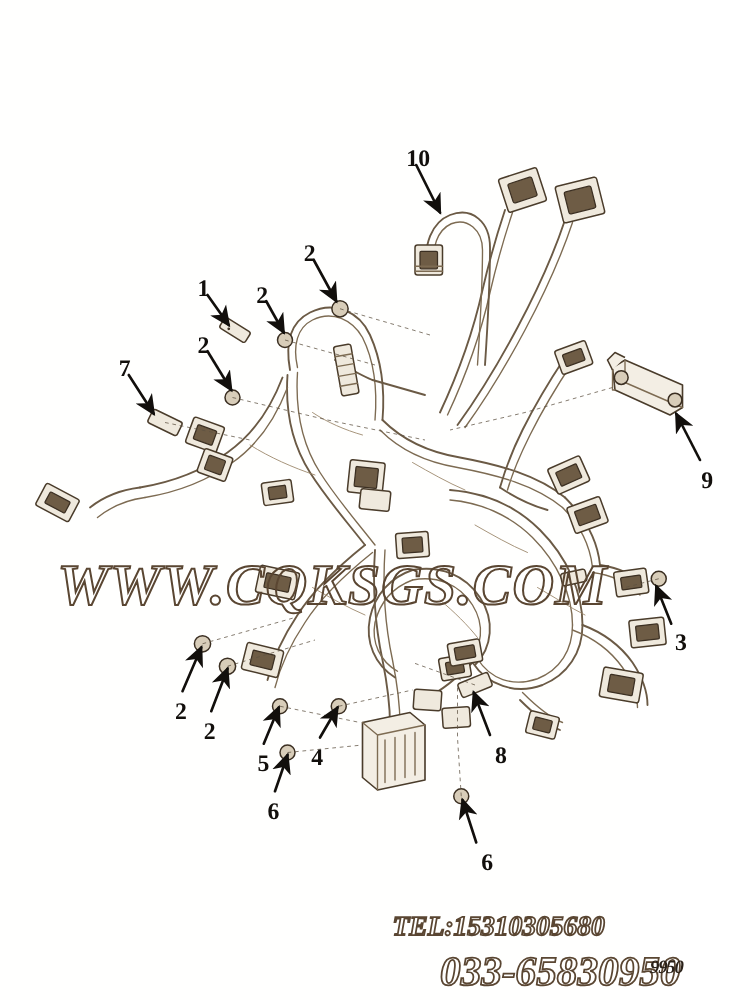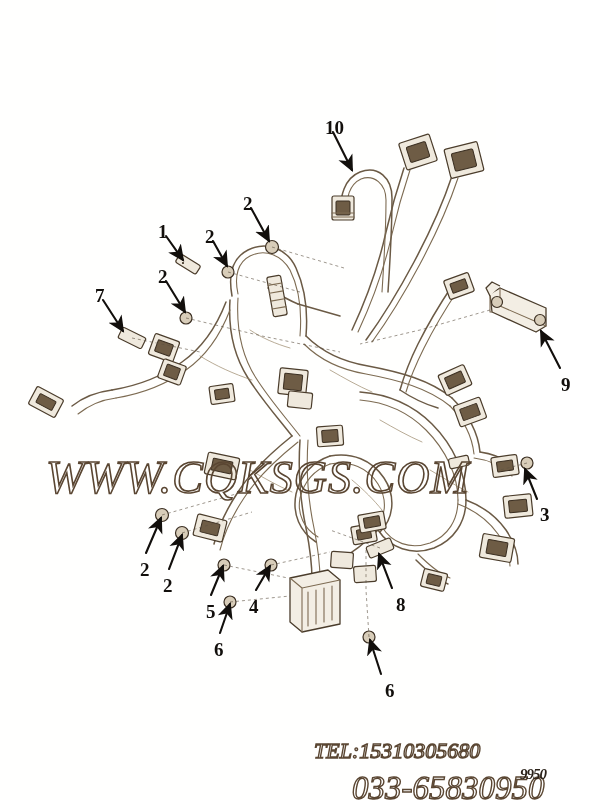--- a/index.html
+++ b/index.html
@@ -1,22 +1,22 @@
 <!DOCTYPE html>
 <html><head>
 <meta charset="utf-8">
 <style>
   html,body{margin:0;padding:0;background:#ffffff;}
   body{width:600px;height:800px;overflow:hidden;
        font-family:"Liberation Sans", sans-serif;}
   #sheet{position:relative;width:496px;height:800px;background:#fffffe;}
   #art{position:absolute;left:0;top:0;width:600px;height:800px;}
   .wm{position:absolute;pointer-events:none;white-space:nowrap;
-      font-family:"Liberation Serif", serif;font-style:italic;font-weight:400;
-      color:transparent;margin-top:10px;}
+      font-family:"Liberation Serif", serif;font-style:italic;font-weight:700;
+      color:transparent;}
   #wm-domain{left:46px;top:441px;font-size:46px;letter-spacing:1px;
       -webkit-text-stroke:1.6px #5a4632;}
   #wm-tel1{left:314px;top:728px;font-size:22px;letter-spacing:0px;
       -webkit-text-stroke:1.4px #5a4632;}
   #wm-tel2{left:352px;top:760px;font-size:33px;letter-spacing:0px;
       -webkit-text-stroke:1.4px #5a4632;}
   #wm-stamp{position:absolute;left:520px;top:766px;font-size:15px;
       font-family:"Liberation Serif", serif;font-weight:700;font-style:italic;
       color:#2a2119;letter-spacing:-1px;pointer-events:none;}
   .callout{position:absolute;font-family:"Liberation Serif", serif;

